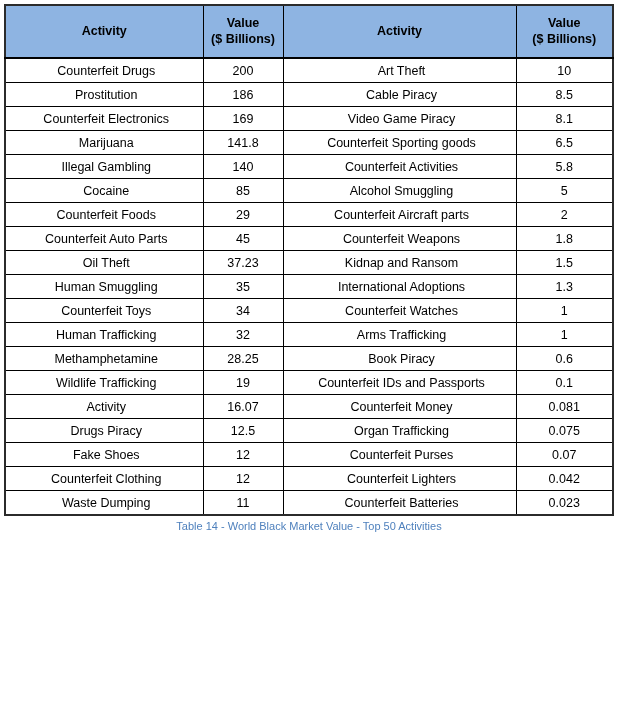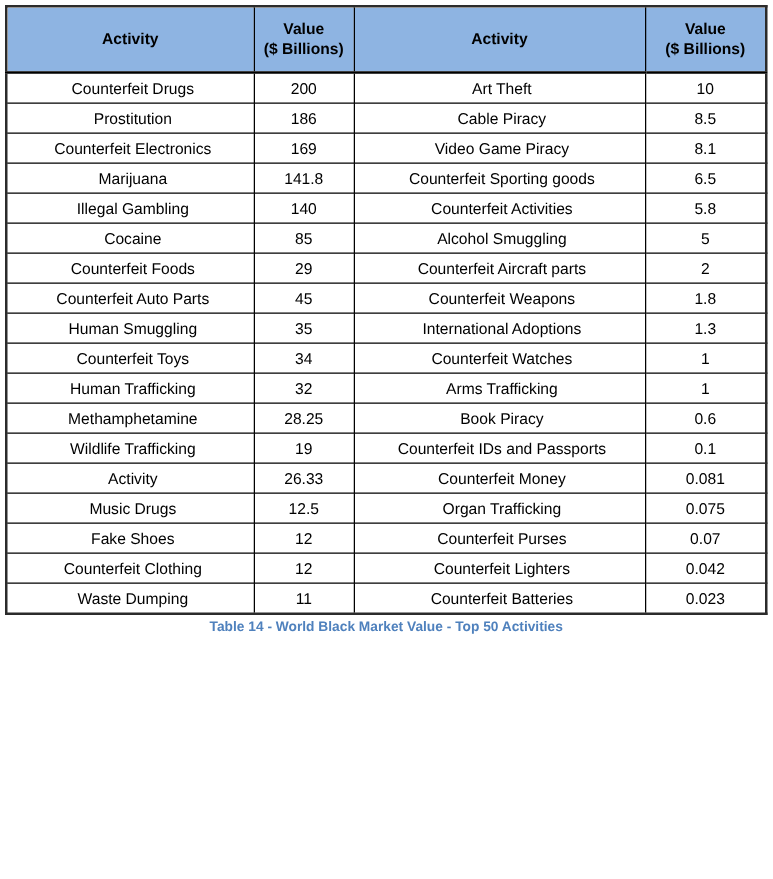--- a/index.html
+++ b/index.html
@@ -50,21 +50,21 @@
   .td-val{
     text-align:center;
     padding:0 16px;
     height:23px;
     margin-left:23px;
   }
   .caption{
     margin-top:4px;
     text-align:center;
     font-size:11px;
-    font-weight:bold;
+    font-weight:normal;
     color:var(--caption-color);
   }
 </style>
 </head>
 <body>
 
 <table class="doc-table">
   <colgroup>
     <col class="col-act-left">
     <col class="col-val-left">
@@ -128,20 +128,26 @@
         <td class="td-act">Counterfeit Aircraft parts</td>
         <td class="td-val">2</td>
       </tr>
       <tr>
         <td class="td-act">Counterfeit Auto Parts</td>
         <td class="td-val">45</td>
         <td class="td-act">Counterfeit Weapons</td>
         <td class="td-val">1.8</td>
       </tr>
       <tr>
+        <td class="td-act">Oil Theft</td>
+        <td class="td-val">37.23</td>
+        <td class="td-act">Kidnap and Ransom</td>
+        <td class="td-val">1.5</td>
+      </tr>
+      <tr>
         <td class="td-act">Human Smuggling</td>
         <td class="td-val">35</td>
         <td class="td-act">International Adoptions</td>
         <td class="td-val">1.3</td>
       </tr>
       <tr>
         <td class="td-act">Counterfeit Toys</td>
         <td class="td-val">34</td>
         <td class="td-act">Counterfeit Watches</td>
         <td class="td-val">1</td>
@@ -159,26 +165,26 @@
         <td class="td-val">0.6</td>
       </tr>
       <tr>
         <td class="td-act">Wildlife Trafficking</td>
         <td class="td-val">19</td>
         <td class="td-act">Counterfeit IDs and Passports</td>
         <td class="td-val">0.1</td>
       </tr>
       <tr>
         <td class="td-act">Activity</td>
-        <td class="td-val">26.33</td>
+        <td class="td-val">16.07</td>
         <td class="td-act">Counterfeit Money</td>
         <td class="td-val">0.081</td>
       </tr>
       <tr>
-        <td class="td-act">Music Drugs</td>
+        <td class="td-act">Drugs Piracy</td>
         <td class="td-val">12.5</td>
         <td class="td-act">Organ Trafficking</td>
         <td class="td-val">0.075</td>
       </tr>
       <tr>
         <td class="td-act">Fake Shoes</td>
         <td class="td-val">12</td>
         <td class="td-act">Counterfeit Purses</td>
         <td class="td-val">0.07</td>
       </tr>

